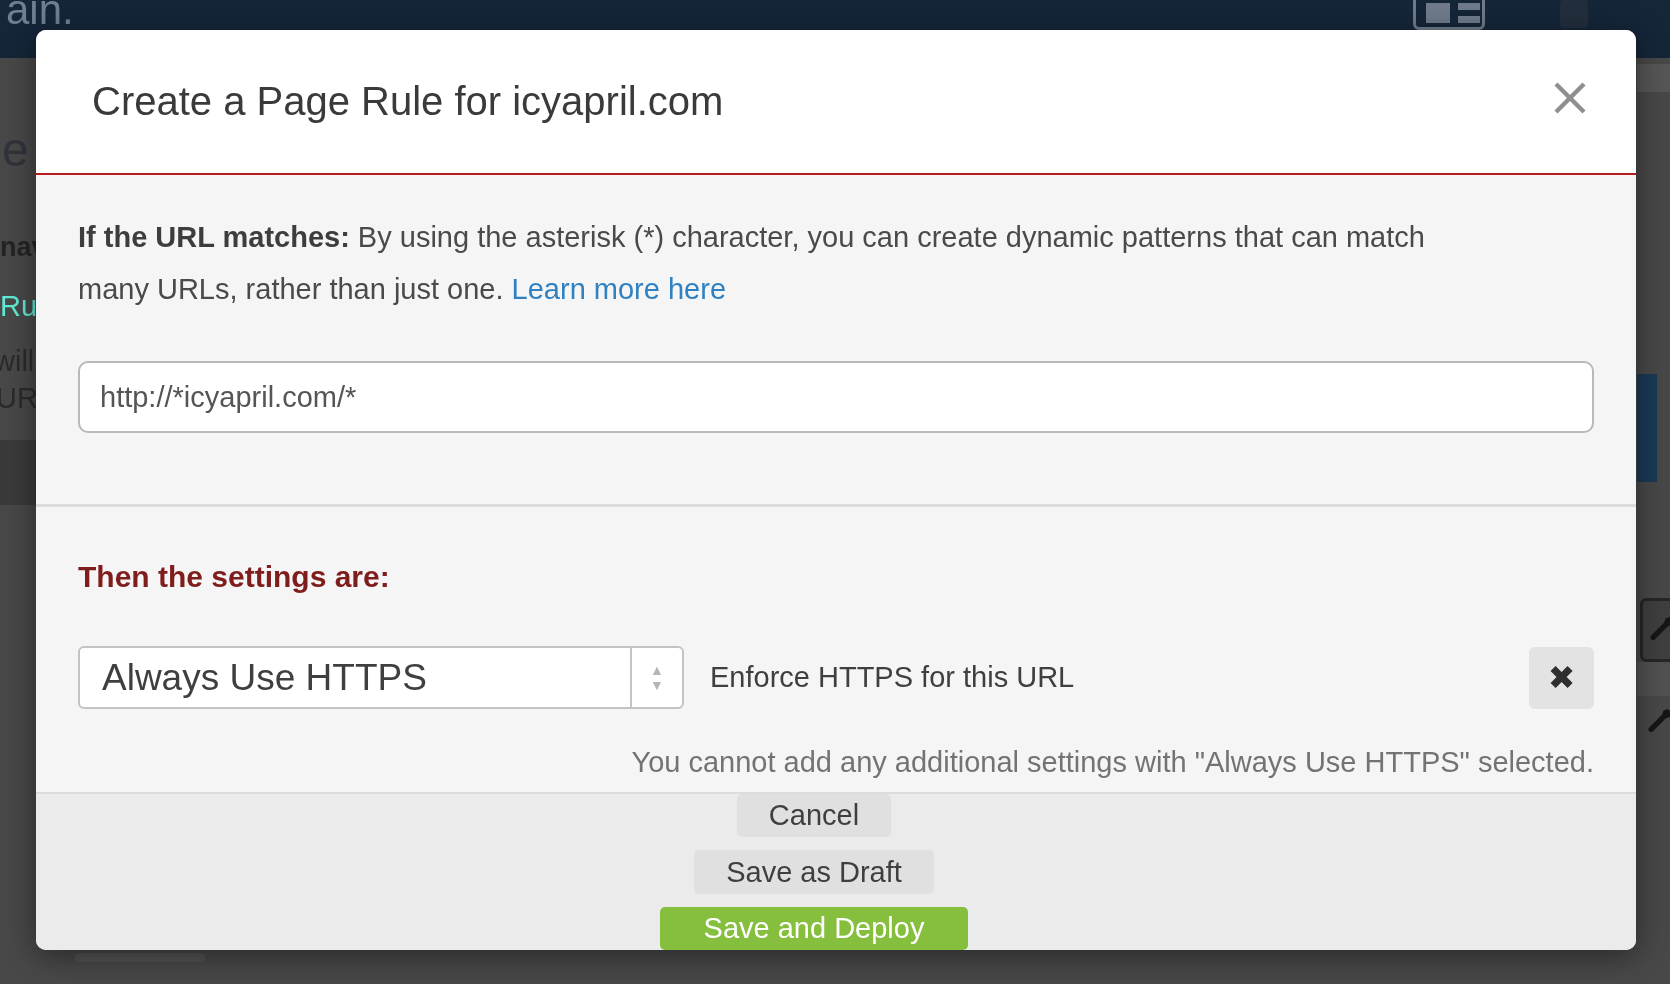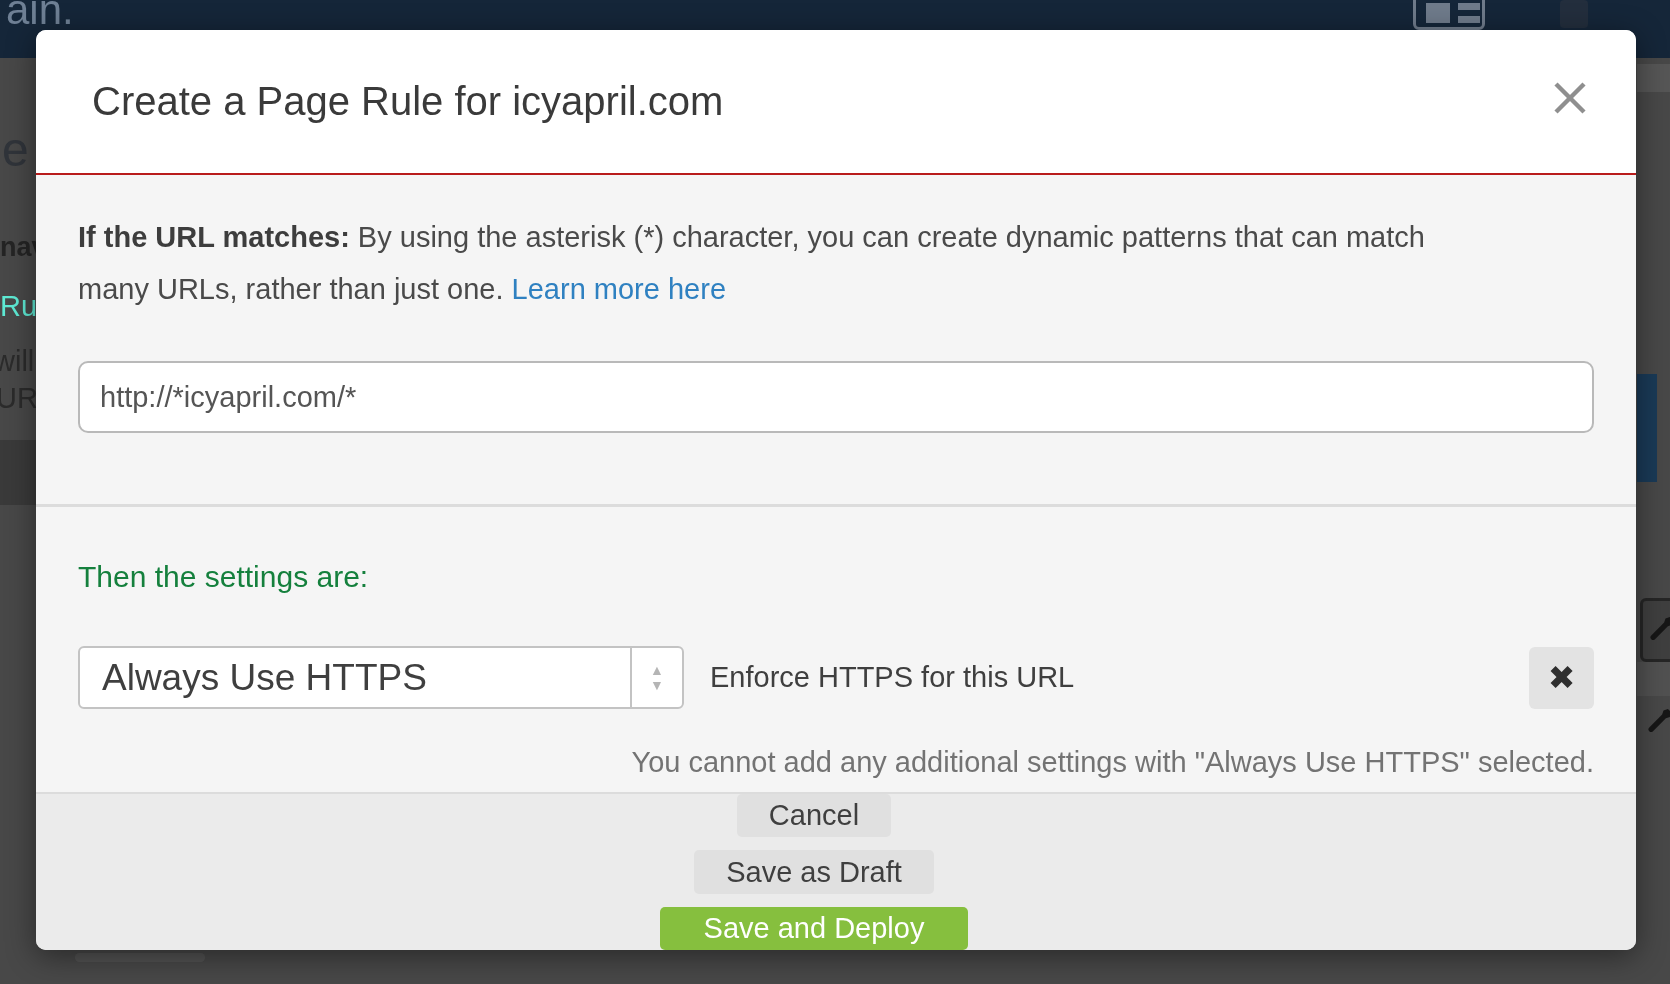--- a/index.html
+++ b/index.html
@@ -48,21 +48,21 @@
   .intro { font-size:29px; line-height:52px; color:#4a4a4a; max-width:1410px; }
   .intro .b { font-weight:700; color:#3d3d3d; }
   .intro .link { color:#2f81c1; cursor:pointer; }
 
   .url-input { margin-top:46px; width:100%; height:72px; background:#ffffff; border:2px solid #b9b9b9;
                border-radius:10px; font-size:29px; color:#555555; padding:0 20px;
                font-family:"Liberation Sans", sans-serif; outline:none; }
 
   .section-divider { border:none; border-top:3px solid #dcdcdc; margin:71px -42px 0 -42px; }
 
-  .settings-heading { margin-top:53px; font-size:30px; font-weight:400; color:#15803d; }
+  .settings-heading { margin-top:53px; font-size:30px; font-weight:700; color:#7f1d1d; }
 
   .settings-row { margin-top:52px; display:flex; align-items:center; }
   .setting-select { width:606px; height:63px; background:#ffffff; border:2px solid #c3c3c3; border-radius:6px;
                     display:flex; align-items:stretch; cursor:pointer; }
   .setting-select .value { flex:1; display:flex; align-items:center; padding-left:22px; font-size:37px; color:#3f3f3f; }
   .setting-select .spinner { width:52px; border-left:2px solid #c3c3c3; display:flex; flex-direction:column;
                              align-items:center; justify-content:center; color:#b5b5b5; font-size:14px; line-height:15px; }
   .setting-desc { margin-left:26px; font-size:29px; color:#3f3f3f; }
   .remove-btn { margin-left:auto; width:65px; height:62px; background:#e3e3e3; border-radius:6px;
                 display:flex; align-items:center; justify-content:center; cursor:pointer;

